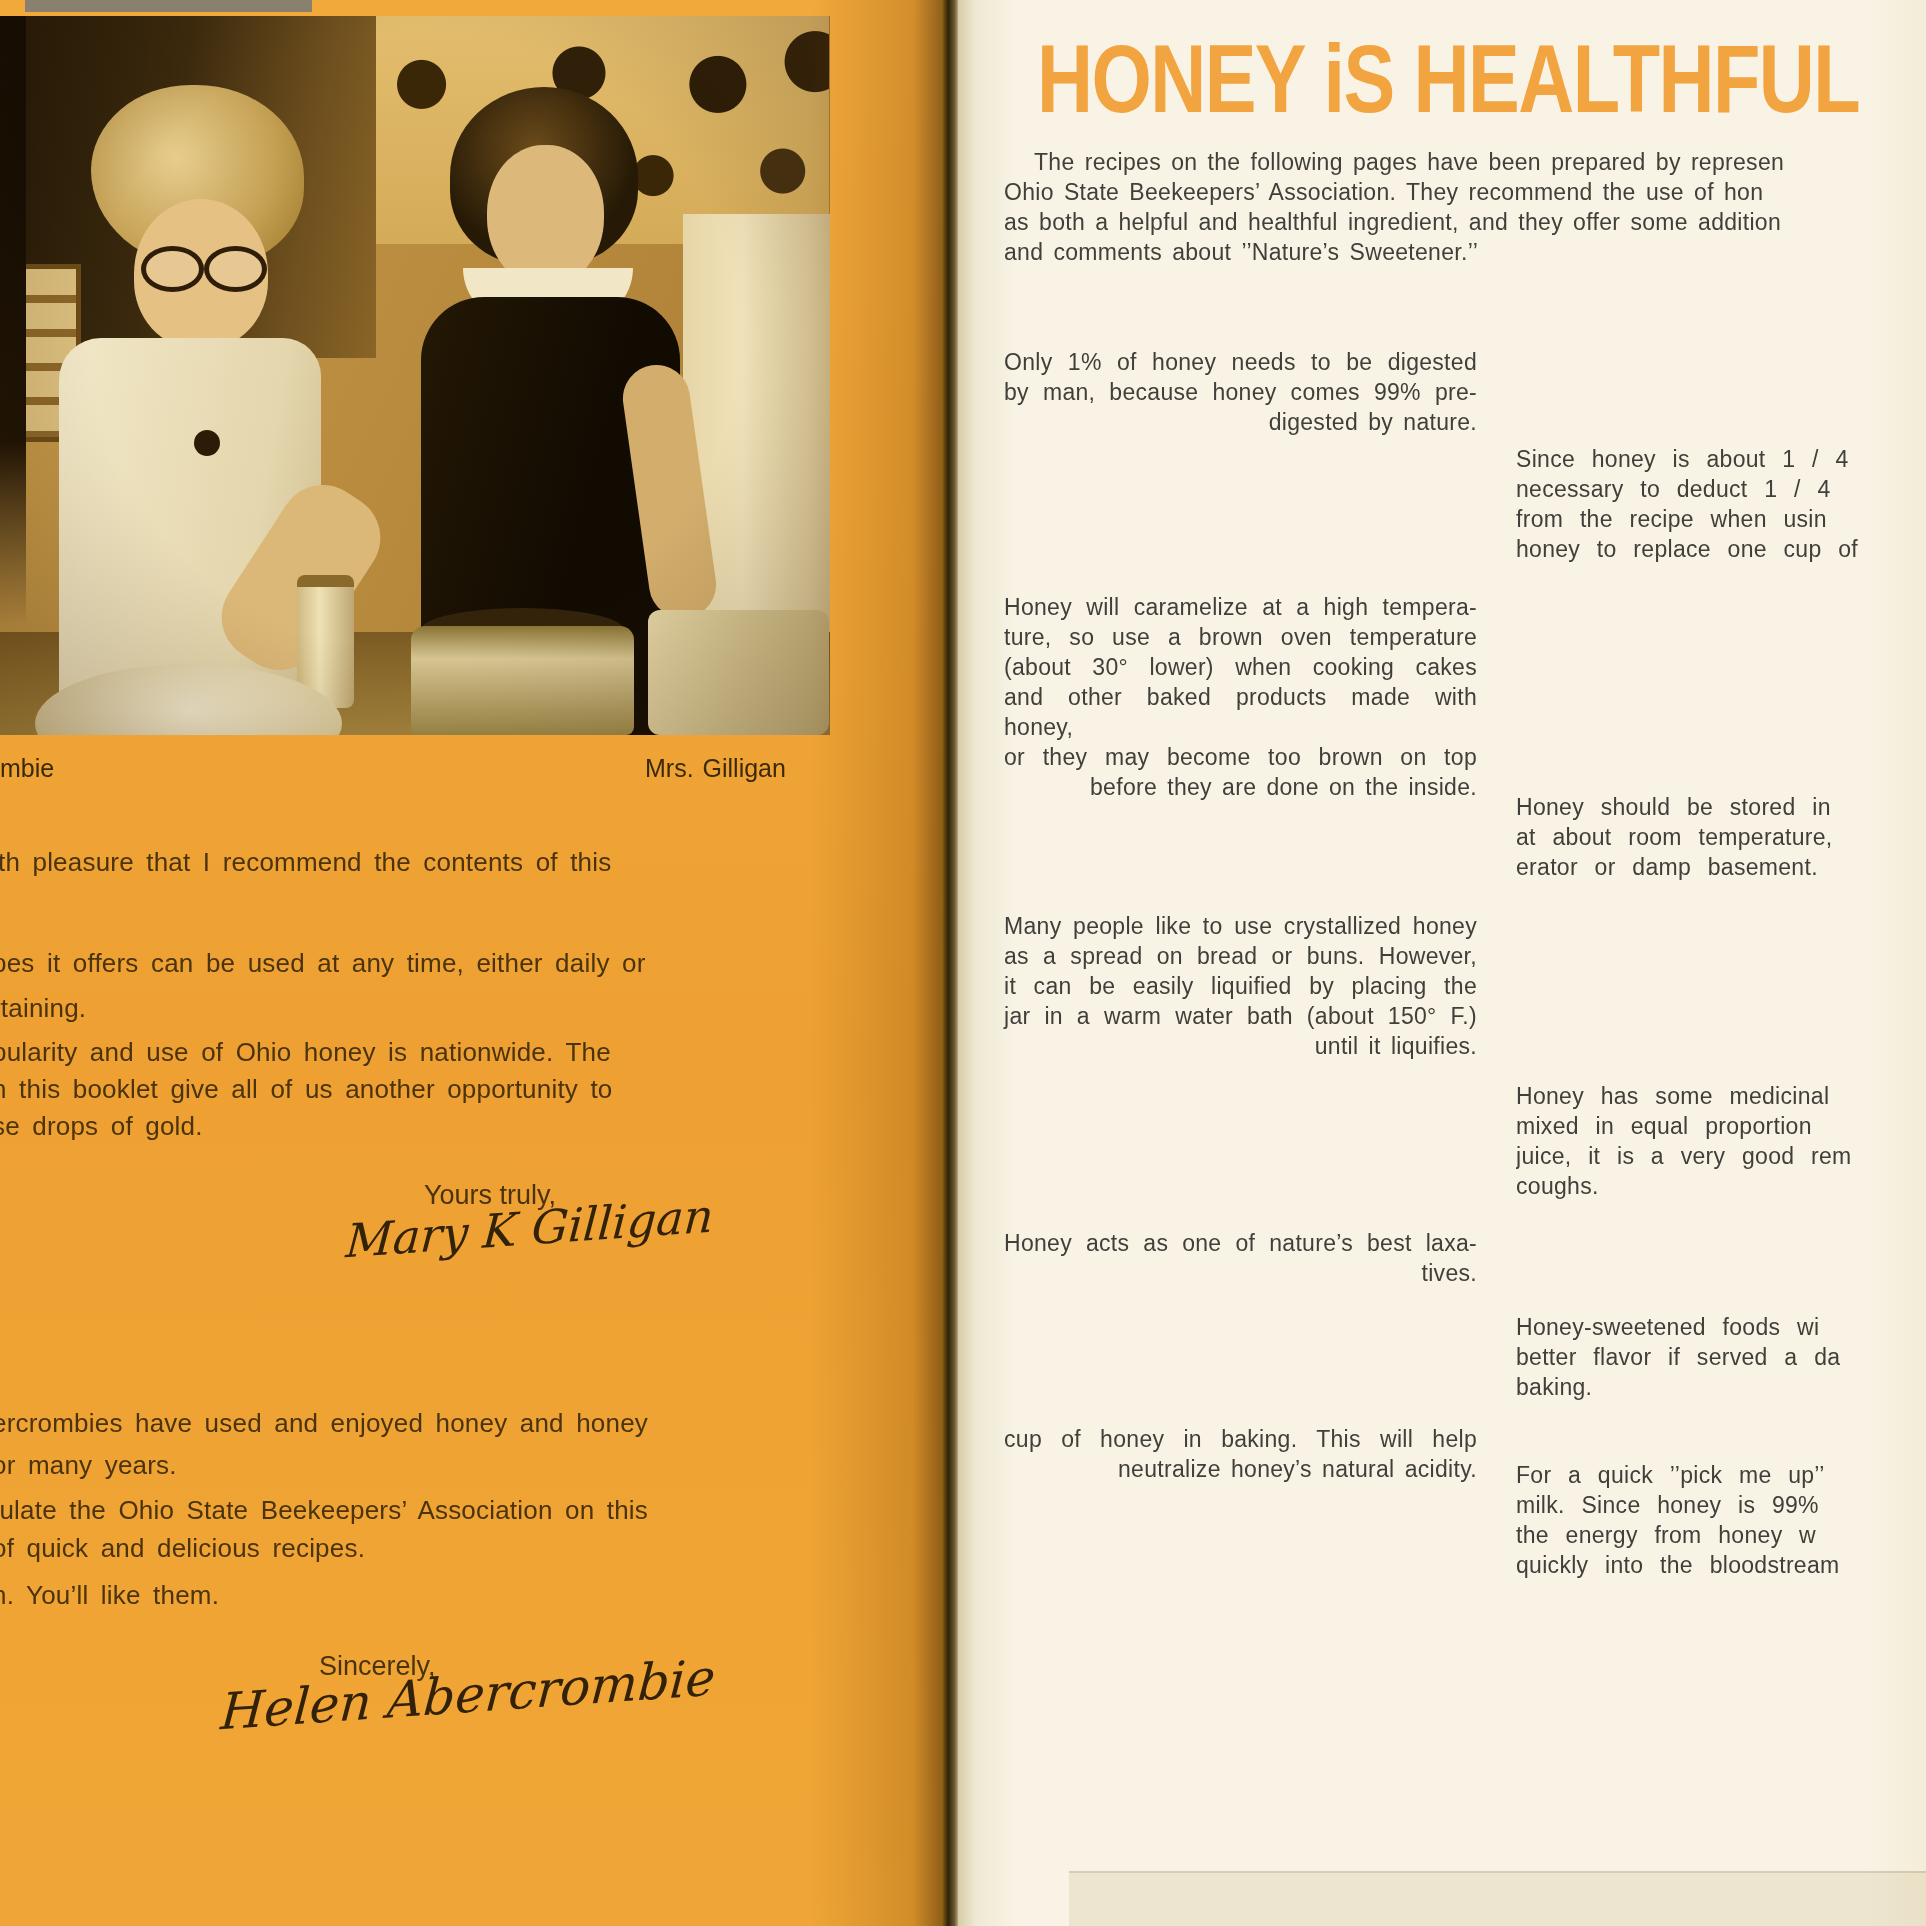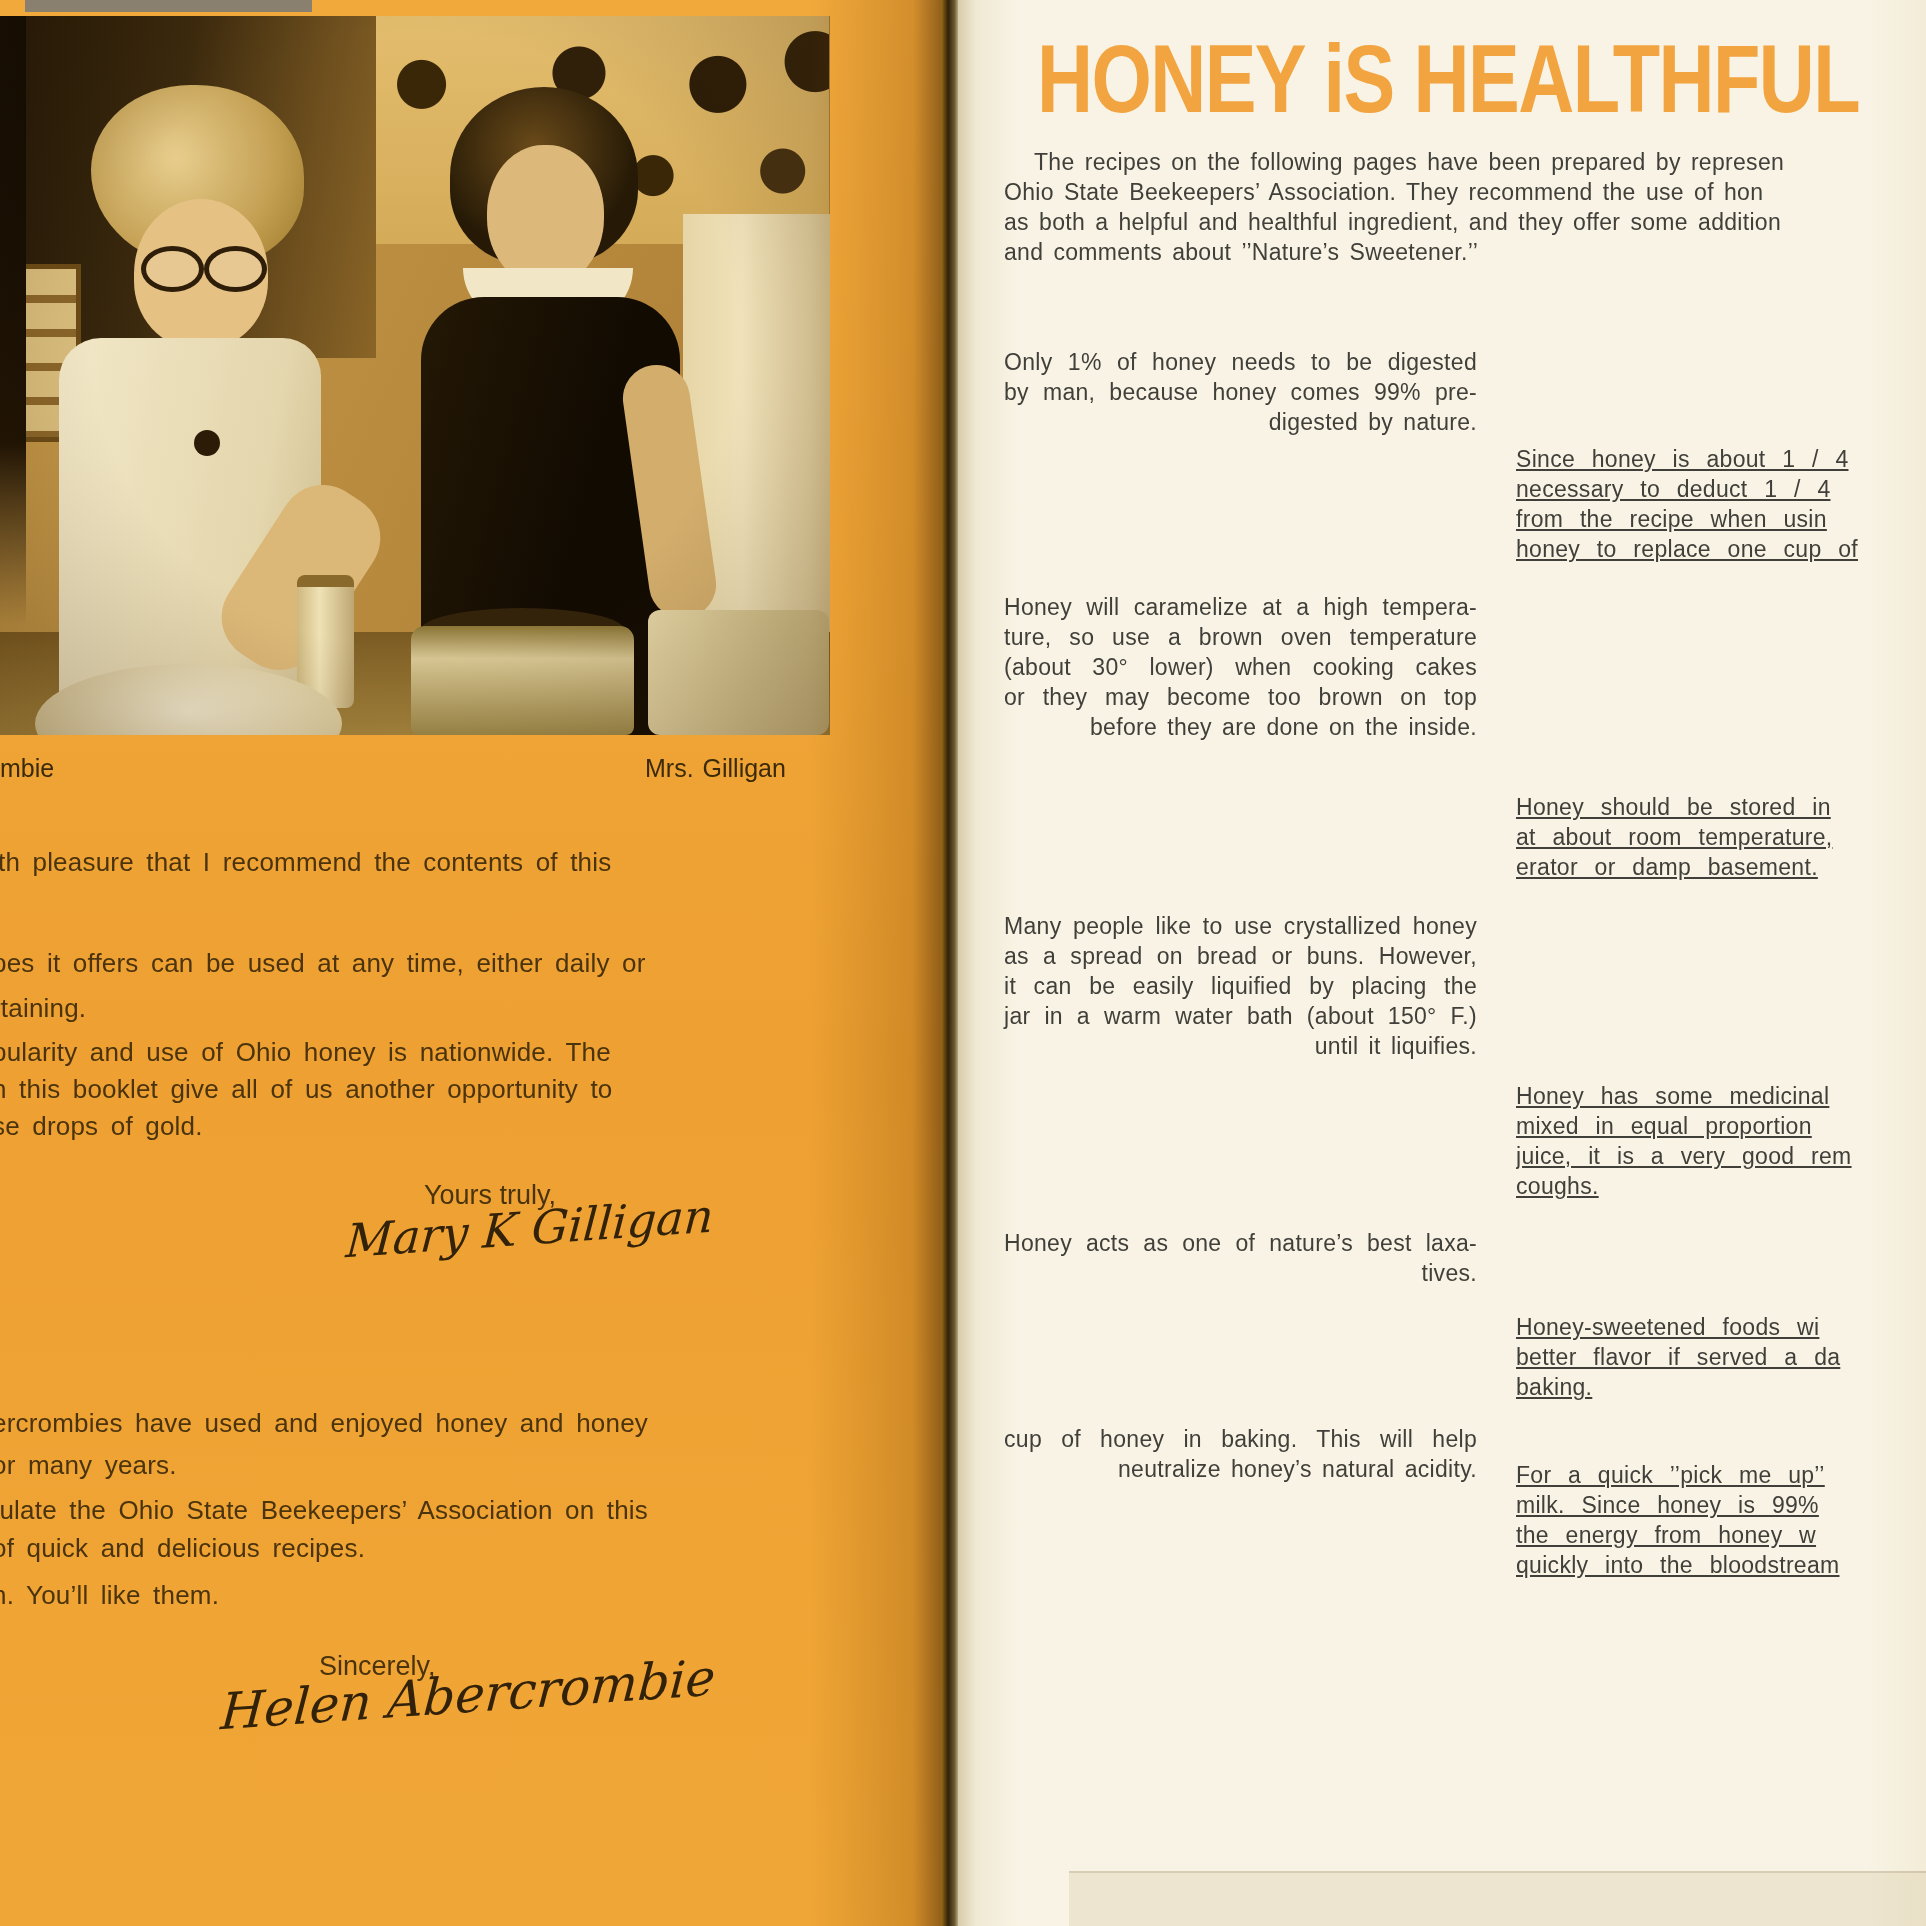--- a/index.html
+++ b/index.html
@@ -86,21 +86,21 @@
   .right-page > *{position:absolute;}
   .heading{margin:0;left:79px;top:30px;font-size:97px;font-weight:900;line-height:1;
         letter-spacing:-2px;color:#f2a440;transform:scaleX(.8);transform-origin:left top;white-space:pre;}
   .body-text{font-size:23px;line-height:30px;color:#403f3a;letter-spacing:0.3px;word-spacing:3.5px;}
   .intro{left:46px;top:147px;width:926px;}
   .intro .tline{white-space:pre;overflow:hidden;}
   .intro .tline:first-child{padding-left:30px;}
   .colL{left:46px;width:473px;}
   .colL .tline{text-align:justify;text-align-last:justify;}
   .colL .tline:last-child{text-align:right;text-align-last:auto;}
-  .colR{left:558px;width:410px;word-spacing:10px;text-decoration:underline;}
+  .colR{left:558px;width:410px;word-spacing:10px;}
   .colR .tline{white-space:pre;overflow:hidden;}
   .pL1{top:347px;} .pL2{top:592px;} .pL3{top:911px;} .pL4{top:1228px;} .pL5{top:1424px;}
   .pR1{top:444px;} .pR2{top:792px;} .pR3{top:1081px;} .pR4{top:1312px;} .pR5{top:1460px;}
   .bottom-edge{left:111px;top:1871px;width:857px;height:2px;background:rgba(140,115,70,.30);}
   .bottom-shade{left:111px;top:1873px;width:857px;height:53px;background:rgba(210,195,155,.28);}
 </style>
 </head>
 <body>
 
 <div id="canvas">
@@ -181,20 +181,21 @@
 
     <div class="body-text colL pL1">
         <div class="tline">Only 1% of honey needs to be digested</div>
         <div class="tline">by man, because honey comes 99% pre-</div>
         <div class="tline">digested by nature.</div>
       </div>
     <div class="body-text colL pL2">
         <div class="tline">Honey will caramelize at a high tempera-</div>
         <div class="tline">ture, so use a brown oven temperature</div>
         <div class="tline">(about 30° lower) when cooking cakes</div>
+        <div class="tline">and other baked products made with honey,</div>
         <div class="tline">or they may become too brown on top</div>
         <div class="tline">before they are done on the inside.</div>
       </div>
     <div class="body-text colL pL3">
         <div class="tline">Many people like to use crystallized honey</div>
         <div class="tline">as a spread on bread or buns. However,</div>
         <div class="tline">it can be easily liquified by placing the</div>
         <div class="tline">jar in a warm water bath (about 150° F.)</div>
         <div class="tline">until it liquifies.</div>
       </div>

